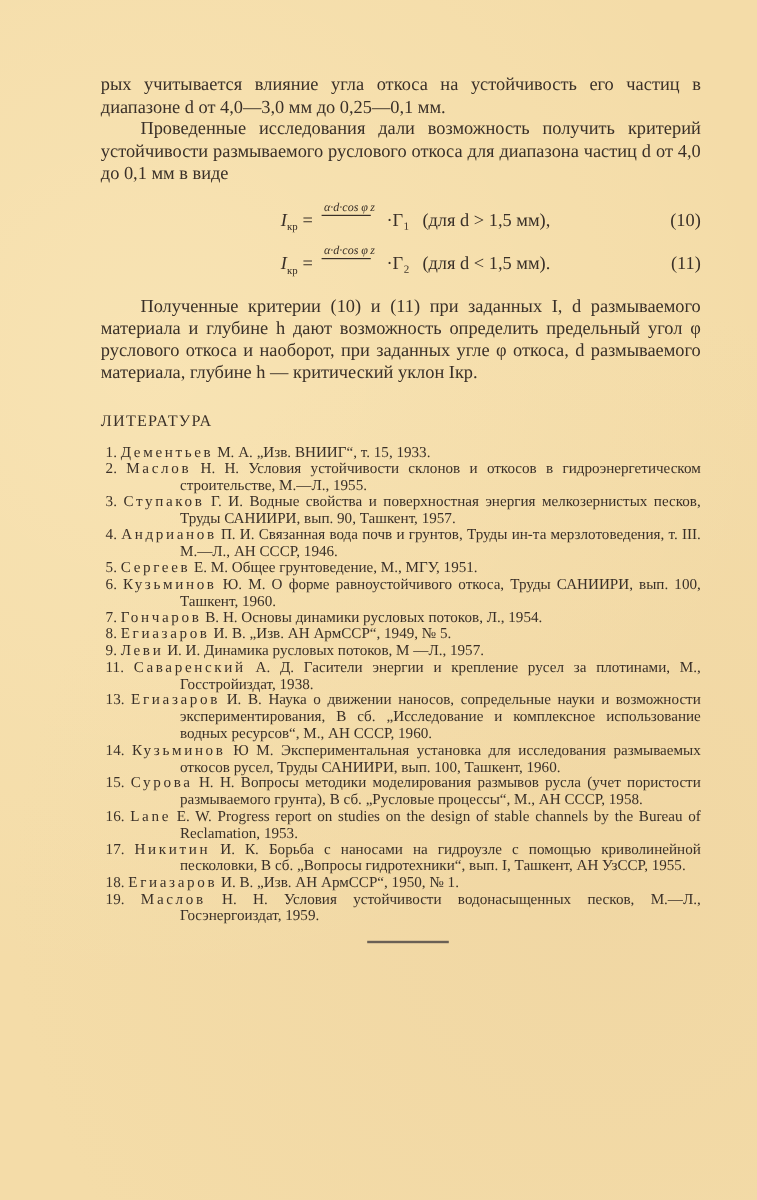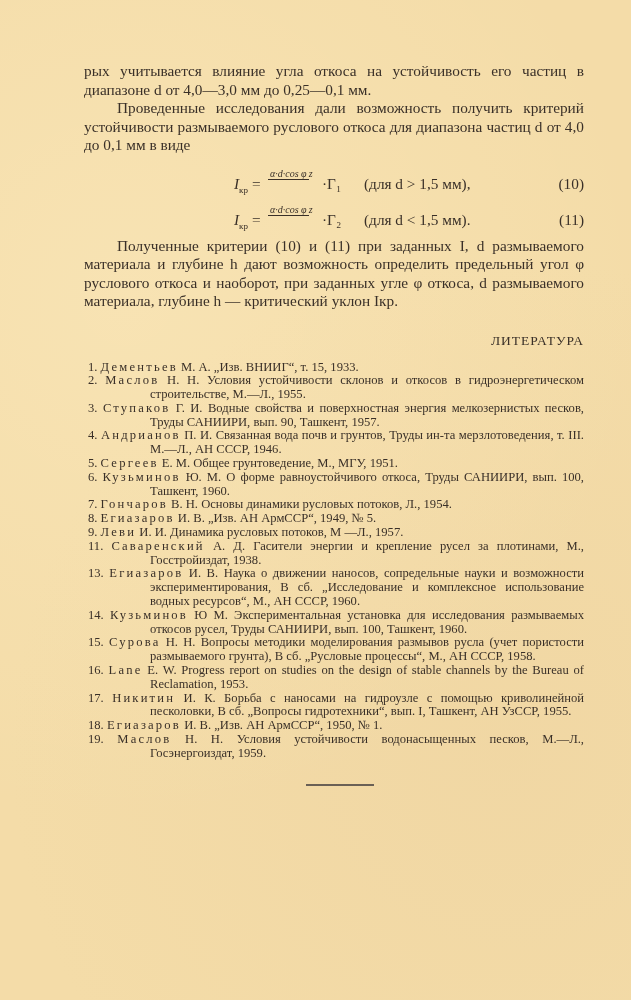--- a/index.html
+++ b/index.html
@@ -18,23 +18,23 @@
   .para.indent { text-indent: 33px; }
   .eq-block { position: relative; margin-top: 10px; }
   .eq { position: relative; height: 36px; font-size: 15.3px; }
   .eq .lhs { position: absolute; left: 150px; top: 10px; font-style: italic; }
   .eq .lhs sub { font-style: normal; font-size: 9px; }
   .eq .frac { position: absolute; left: 184px; top: 3px; display: inline-flex; flex-direction: row; align-items: center; font-size: 10px; }
   .eq .frac .num { border-bottom: 1px solid #3a3028; padding: 0 2px; font-style: italic; }
   .eq .frac .den { font-style: italic; }
   .eq .eqsign { position: absolute; left: 168px; top: 10px; }
   .eq .mul { position: absolute; left: 238px; top: 10px; }
-  .eq .cond { position: absolute; left: 280px; top: 10px; }
+  .eq .cond { position: absolute; left: 268px; top: 10px; }
   .eq .num-label { position: absolute; right: 0; top: 10px; }
-  .heading { text-align: right; font-size: 13.5px; letter-spacing: 1px; margin: 22px 0 12px 0; }
+  .heading { text-align: left; font-size: 13.5px; letter-spacing: 1px; margin: 22px 0 12px 0; }
   .refs { font-size: 12.6px; line-height: 13.8px; margin: 0; padding: 0; list-style: none; }
   .refs li { padding-left: 66px; text-indent: -62px; text-align: justify; }
   .refs .author { letter-spacing: 2.2px; margin-top: 18px; }
   .rule { position: absolute; left: 306px; top: 784px; width: 68px; height: 2px; background: #6a6055; }
 </style>
 </head>
 <body>
 
 <div class="page">
   <p class="para">рых учитывается влияние угла откоса на устойчивость его частиц в диапазоне d от 4,0—3,0 мм до 0,25—0,1 мм.</p>
@@ -58,21 +58,21 @@
       <span class="frac">
         <span class="num">α·d·cos φ</span>
         <span class="den">z</span>
       </span>
       <span class="mul">·Γ₂</span>
       <span class="cond">(для d &lt; 1,5 мм).</span>
       <span class="num-label">(11)</span>
     </div>
   </div>
 
-  <p class="para indent" style="">Полученные критерии (10) и (11) при заданных I, d размываемого материала и глубине h дают возможность определить предельный угол φ руслового откоса и наоборот, при заданных угле φ откоса, d размываемого материала, глубине h — критический уклон Iкр.</p>
+  <p class="para indent" style="margin-top:10px">Полученные критерии (10) и (11) при заданных I, d размываемого материала и глубине h дают возможность определить предельный угол φ руслового откоса и наоборот, при заданных угле φ откоса, d размываемого материала, глубине h — критический уклон Iкр.</p>
 
   <div class="heading">ЛИТЕРАТУРА</div>
 
   <ol class="refs" id="refs">
       <li><span>1.</span> <span class="author">Дементьев</span><span> М. А. „Изв. ВНИИГ“, т. 15, 1933.</span></li>
       <li><span>2.</span> <span class="author">Маслов</span><span> Н. Н. Условия устойчивости склонов и откосов в гидроэнергетическом строительстве, М.—Л., 1955.</span></li>
       <li><span>3.</span> <span class="author">Ступаков</span><span> Г. И. Водные свойства и поверхностная энергия мелкозернистых песков, Труды САНИИРИ, вып. 90, Ташкент, 1957.</span></li>
       <li><span>4.</span> <span class="author">Андрианов</span><span> П. И. Связанная вода почв и грунтов, Труды ин-та мерзлотоведения, т. III. М.—Л., АН СССР, 1946.</span></li>
       <li><span>5.</span> <span class="author">Сергеев</span><span> Е. М. Общее грунтоведение, М., МГУ, 1951.</span></li>
       <li><span>6.</span> <span class="author">Кузьминов</span><span> Ю. М. О форме равноустойчивого откоса, Труды САНИИРИ, вып. 100, Ташкент, 1960.</span></li>

